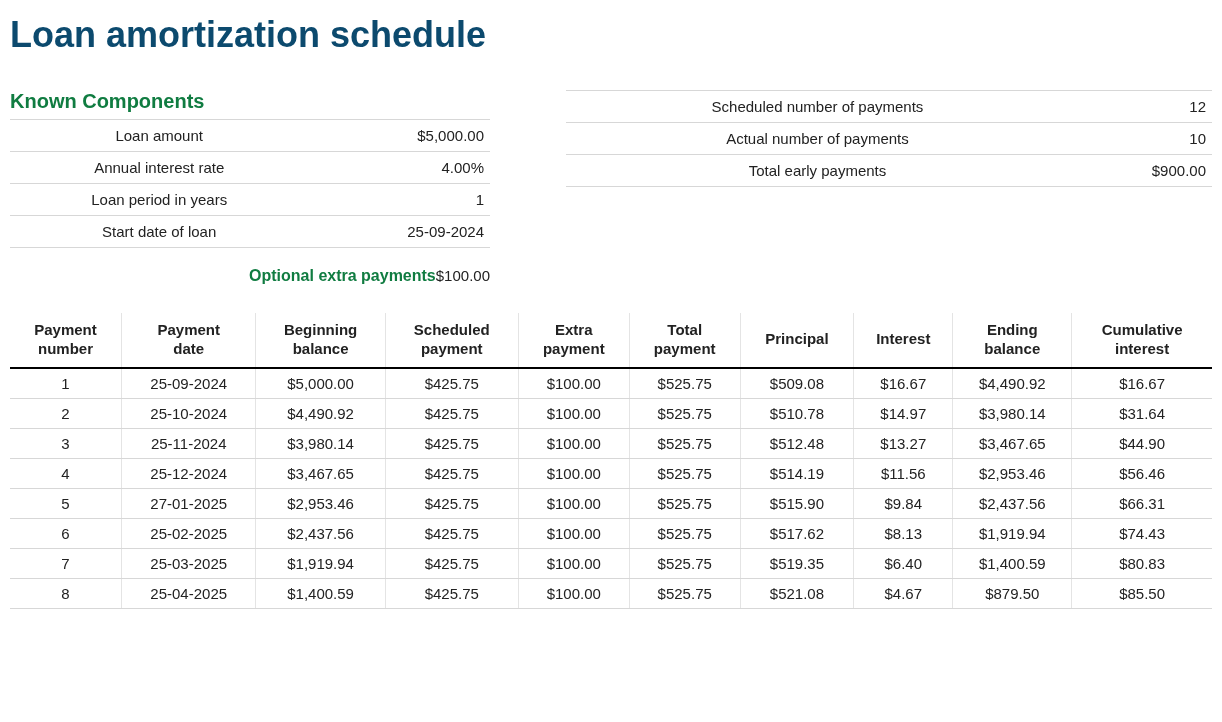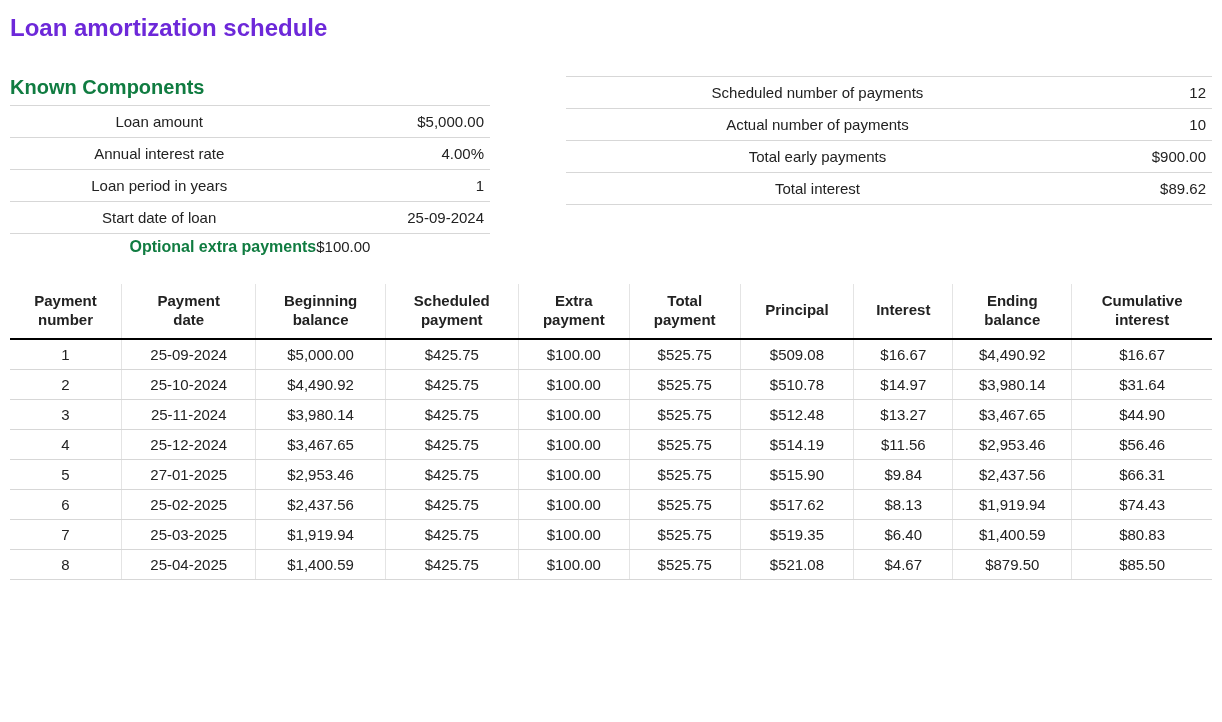--- a/index.html
+++ b/index.html
@@ -6,22 +6,22 @@
   body {
     margin: 0;
     padding: 8px 10px;
     font-family: "Segoe UI", Arial, sans-serif;
     font-size: 15px;
     color: #222;
     background: #fff;
     width: 1222px;
   }
   h1.page-title {
-    color: #6d28d9;
-    font-size: 24px;
+    color: #0c4a6e;
+    font-size: 36px;
     font-weight: 700;
     margin: 6px 0 34px 0;
   }
   .top {
     display: flex;
     gap: 76px;
     margin-bottom: 28px;
   }
   .top-left { width: 480px; }
   .top-right { flex: 1; }
@@ -38,22 +38,22 @@
   table.kv td {
     padding: 7px 0 7px 0;
     border-top: 1px solid #d7d7d7;
     border-bottom: 1px solid #d7d7d7;
     vertical-align: middle;
   }
   table.kv td.k { text-align: center; }
   table.kv td.v { text-align: right; padding-right: 6px; }
   .extra-row {
     display: flex;
-    justify-content: center;
-    margin-top: 4px;
+    justify-content: flex-end;
+    margin-top: 19px;
   }
   .extra-row .k {
     color: #107c41;
     font-weight: 700;
     font-size: 16px;
   }
   .extra-row .v { font-size: 15px; }
   
   .sched-wrap { margin-top: 12px; }
   table.sched {
@@ -124,24 +124,20 @@
         <td class="k">Scheduled number of payments</td>
         <td class="v">12</td>
       </tr>
       <tr>
         <td class="k">Actual number of payments</td>
         <td class="v">10</td>
       </tr>
       <tr>
         <td class="k">Total early payments</td>
         <td class="v">$900.00</td>
-      </tr>
-      <tr>
-        <td class="k">Total interest</td>
-        <td class="v">$89.62</td>
       </tr>
     </tbody>
       </table>
   </div>
 </div>
 
 <div class="sched-wrap">
   <table class="sched">
     <thead>
       <tr>

